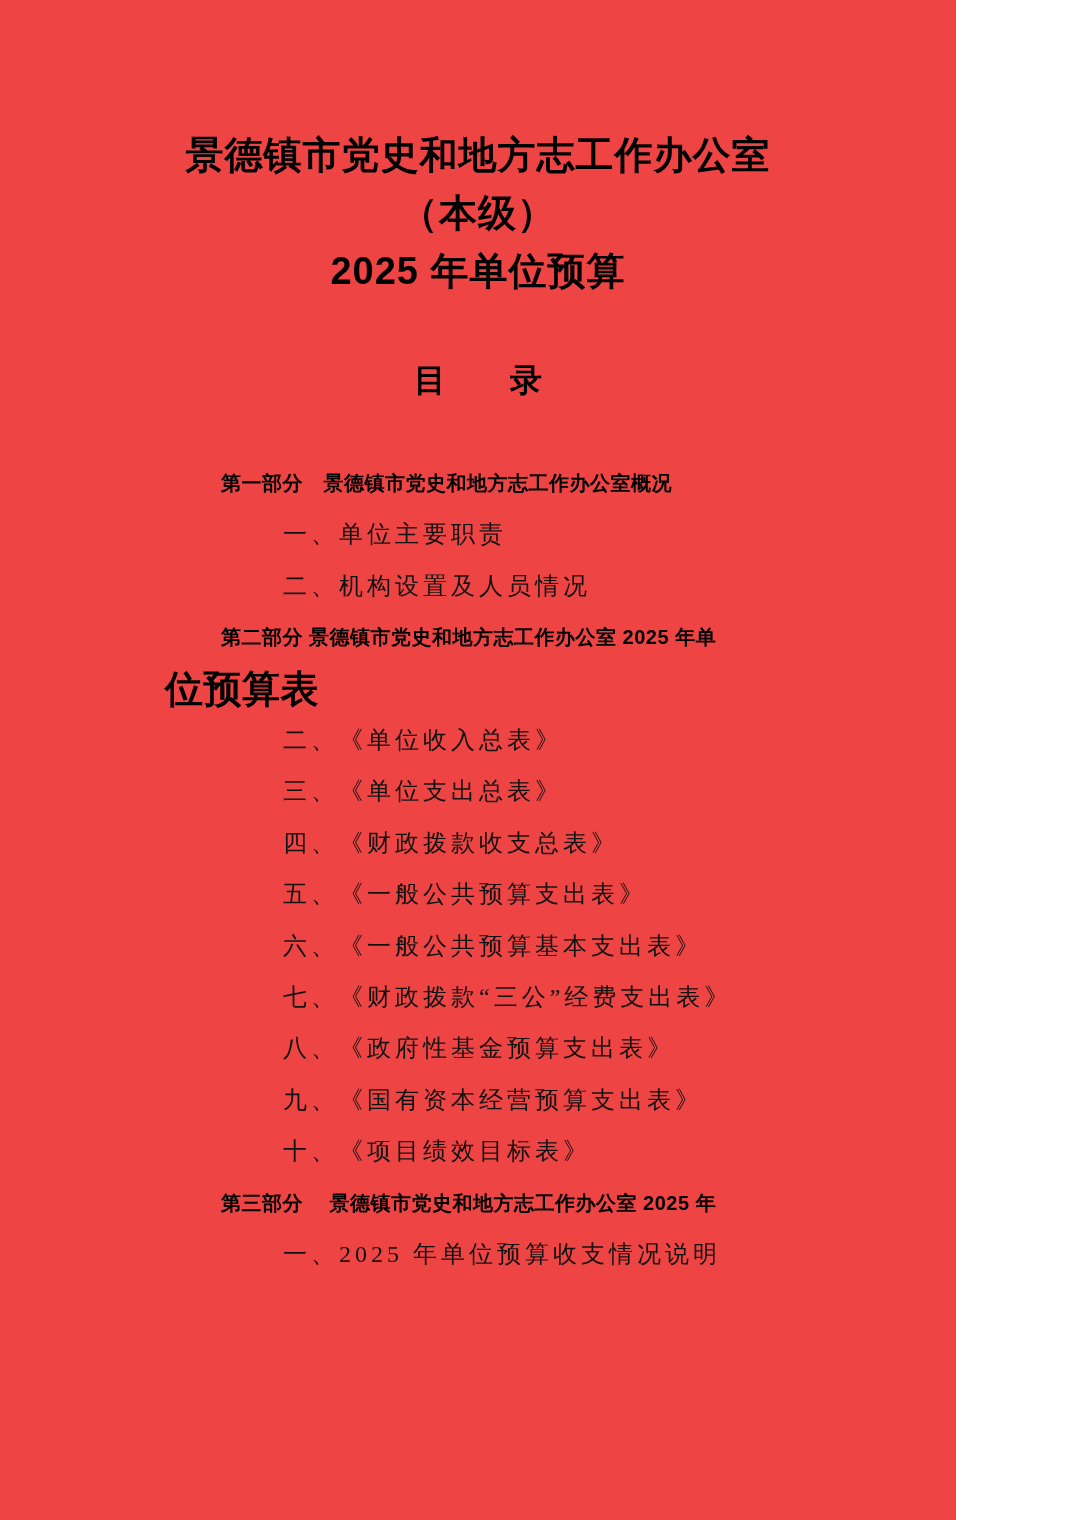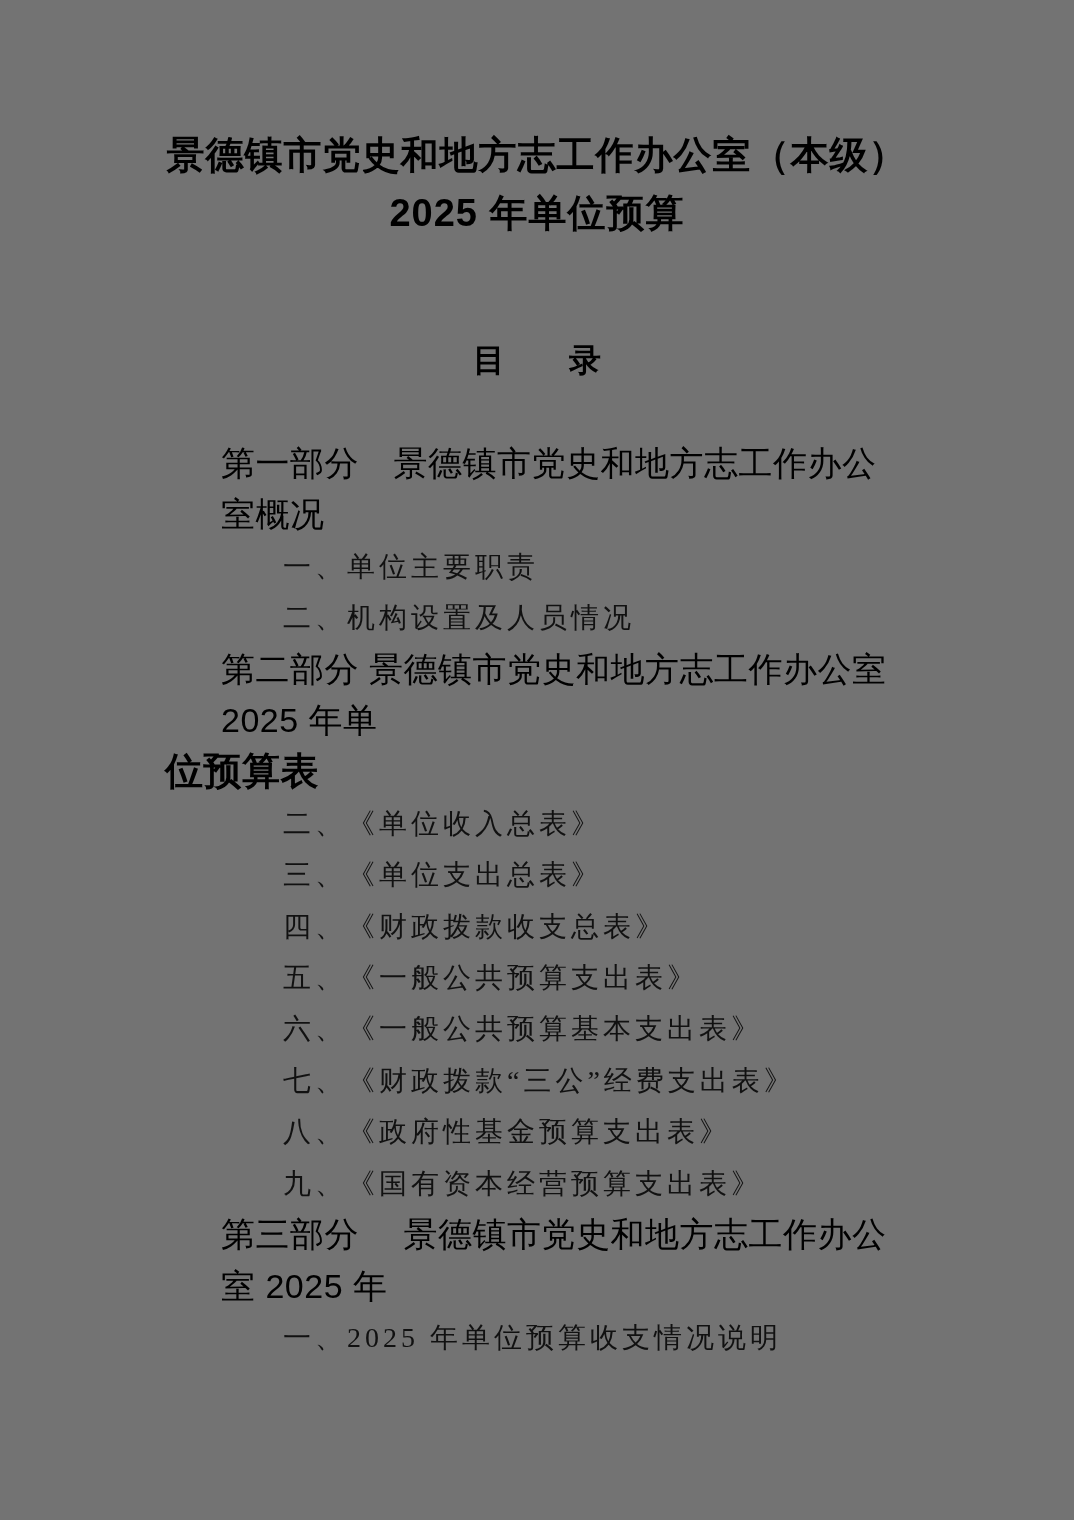--- a/index.html
+++ b/index.html
@@ -2,71 +2,71 @@
 <html><head>
 <meta charset="utf-8">
 <style>
   html, body {
     margin: 0;
     padding: 0;
     background: #ffffff;
   }
   .page {
     position: relative;
-    width: 1074px;
+    width: 956px;
     height: 1520px;
-    background: #737373;
+    background: #ef4444;
     overflow: hidden;
     color: #000000;
   }
   .content {
     padding: 0 165px;
   }
   .doc-title {
     margin-top: 126px;
     text-align: center;
     font-family: "Liberation Sans", "DejaVu Sans", sans-serif;
     font-weight: bold;
     font-size: 38px;
     line-height: 58px;
     letter-spacing: 1px;
   }
   .toc-title {
-    margin-top: 96px;
+    margin-top: 58px;
     text-align: center;
     font-family: "Liberation Sans", "DejaVu Sans", sans-serif;
     font-weight: bold;
     font-size: 32px;
     line-height: 44px;
   }
   .toc-list {
     margin-top: 56px;
   }
   .toc-line {
     line-height: 51.4px;
     white-space: pre-wrap;
   }
   .toc-line.heading {
     font-family: "Liberation Sans", "DejaVu Sans", sans-serif;
-    font-weight: normal;
-    font-size: 34px;
+    font-weight: bold;
+    font-size: 20px;
     padding-left: 56px;
     letter-spacing: 0.5px;
   }
   .toc-line.heading-cont {
     font-family: "Liberation Sans", "DejaVu Sans", sans-serif;
     font-weight: bold;
     font-size: 38px;
     padding-left: 0;
     letter-spacing: 0.5px;
   }
   .toc-line.item {
     font-family: "Liberation Serif", "DejaVu Serif", serif;
     font-weight: normal;
-    font-size: 28px;
+    font-size: 24px;
     padding-left: 118px;
     letter-spacing: 4px;
     color: #111111;
   }
 </style>
 </head>
 <body>
 
 <div class="page">
   <div class="content">
@@ -85,18 +85,19 @@
       <div class="toc-line heading">第二部分 景德镇市党史和地方志工作办公室 2025 年单</div>
       <div class="toc-line heading-cont">位预算表</div>
       <div class="toc-line item">二、《单位收入总表》</div>
       <div class="toc-line item">三、《单位支出总表》</div>
       <div class="toc-line item">四、《财政拨款收支总表》</div>
       <div class="toc-line item">五、《一般公共预算支出表》</div>
       <div class="toc-line item">六、《一般公共预算基本支出表》</div>
       <div class="toc-line item">七、《财政拨款“三公”经费支出表》</div>
       <div class="toc-line item">八、《政府性基金预算支出表》</div>
       <div class="toc-line item">九、《国有资本经营预算支出表》</div>
+      <div class="toc-line item">十、《项目绩效目标表》</div>
       <div class="toc-line heading">第三部分　 景德镇市党史和地方志工作办公室 2025 年</div>
       <div class="toc-line item">一、2025 年单位预算收支情况说明</div>
     </div>
 
   </div>
 </div>
 
 </body></html>

